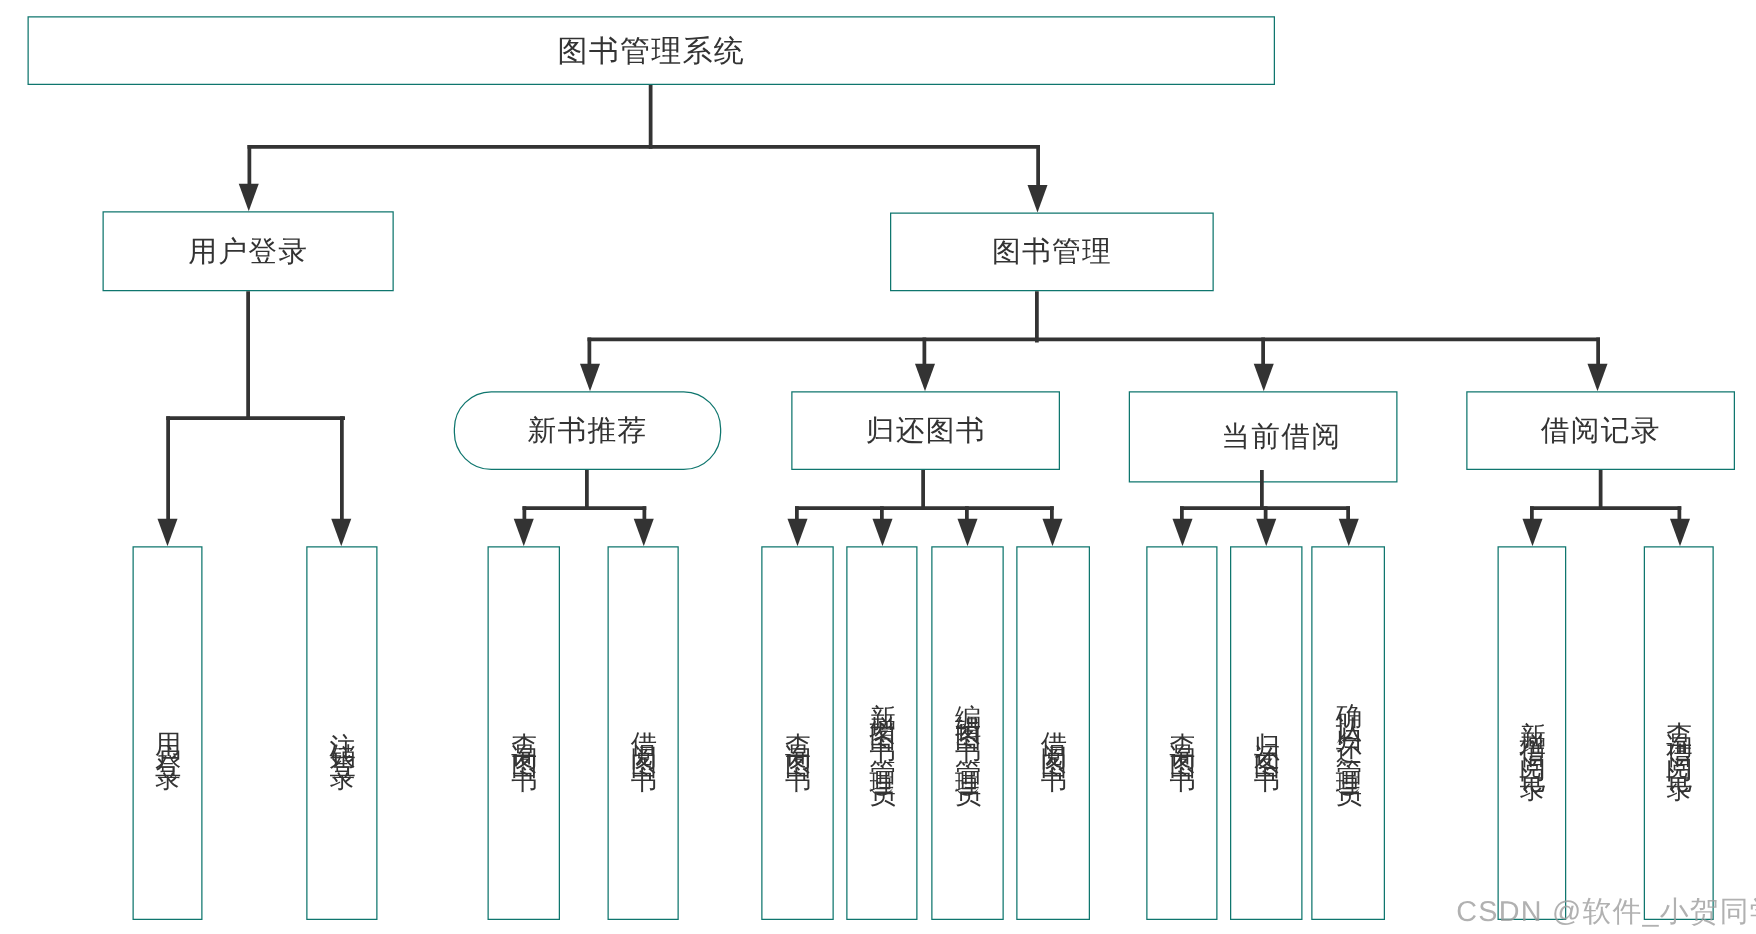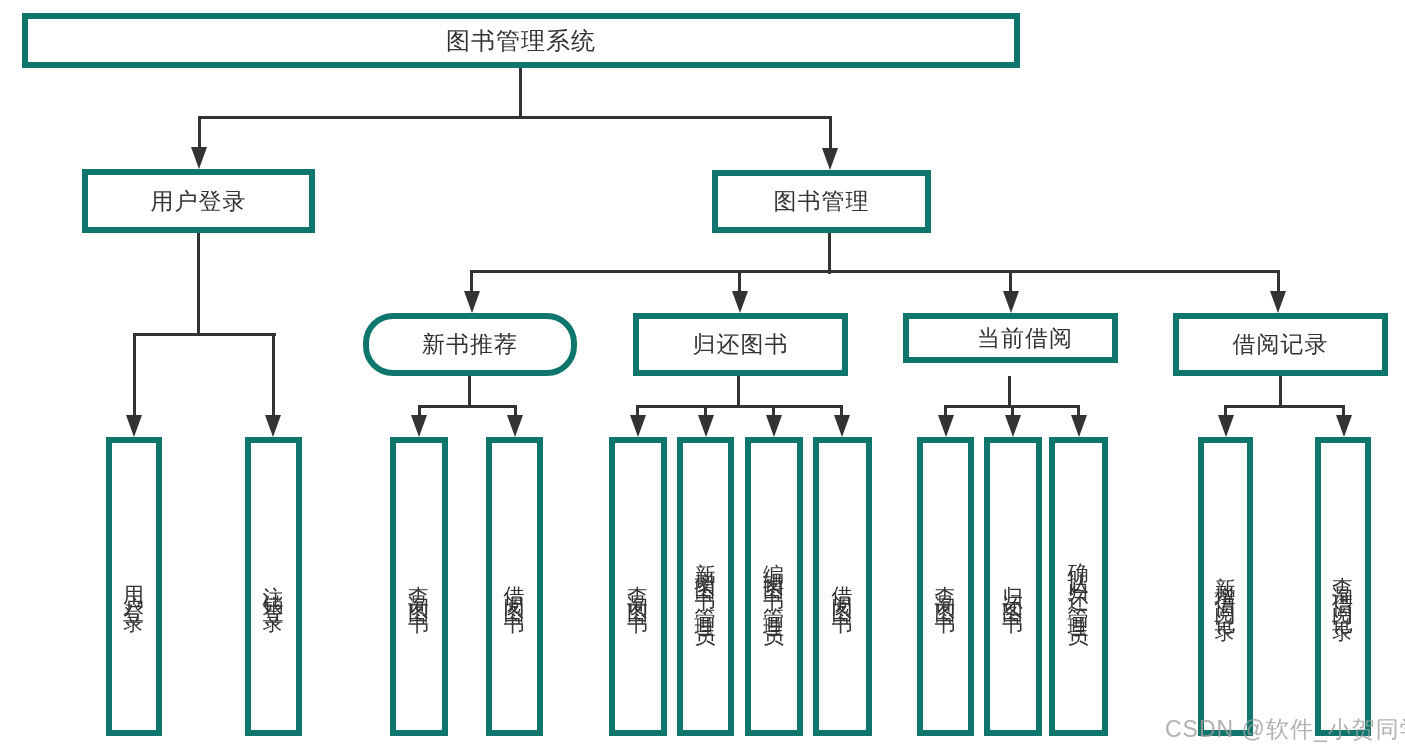--- a/index.html
+++ b/index.html
@@ -5,21 +5,21 @@
   html,body{margin:0;padding:0;background:#ffffff;}
   .stage{
     position:relative;
     width:1405px;height:747px;
     background:#ffffff;
     font-family:"Liberation Sans","DejaVu Sans",sans-serif;
     overflow:hidden;
   }
   .box{
     position:absolute;
-    border:6px solid #0f766e;
+    border:1px solid #0f766e;
     background:#ffffff;
     display:flex;
     align-items:center;
     justify-content:center;
     box-sizing:border-box;
     color:#333333;
   }
   .hlabel{font-size:23px;letter-spacing:1px;white-space:nowrap;}
   .root .hlabel{font-size:24px;}
   .leaf{z-index:1;}
@@ -56,31 +56,31 @@
 
 <div class="stage">
 
   <div class="box root" style="left:22px;top:13px;width:998px;height:55px;">
     <span class="hlabel">图书管理系统</span>
   </div>
 
   <div class="box" style="left:82px;top:169px;width:233px;height:64px;">
     <span class="hlabel">用户登录</span>
   </div>
-  <div class="box" style="left:712px;top:170px;width:219px;height:63px;">
+  <div class="box" style="left:712px;top:170px;width:259px;height:63px;">
     <span class="hlabel">图书管理</span>
   </div>
 
   <div class="box" style="left:363px;top:313px;width:214px;height:63px;border-radius:30px;">
     <span class="hlabel">新书推荐</span>
   </div>
   <div class="box" style="left:633px;top:313px;width:215px;height:63px;">
     <span class="hlabel">归还图书</span>
   </div>
-  <div class="box" style="left:903px;top:313px;width:215px;height:50px;padding-left:29px;">
+  <div class="box" style="left:903px;top:313px;width:215px;height:73px;padding-left:29px;">
     <span class="hlabel">当前借阅</span>
   </div>
   <div class="box" style="left:1173px;top:313px;width:215px;height:63px;">
     <span class="hlabel">借阅记录</span>
   </div>
 
   <div class="box leaf" style="left:106px;top:437px;width:56px;height:299px;">
     <span class="vlabel">用户登录</span>
   </div>
   <div class="box leaf" style="left:245px;top:437px;width:57px;height:299px;">

